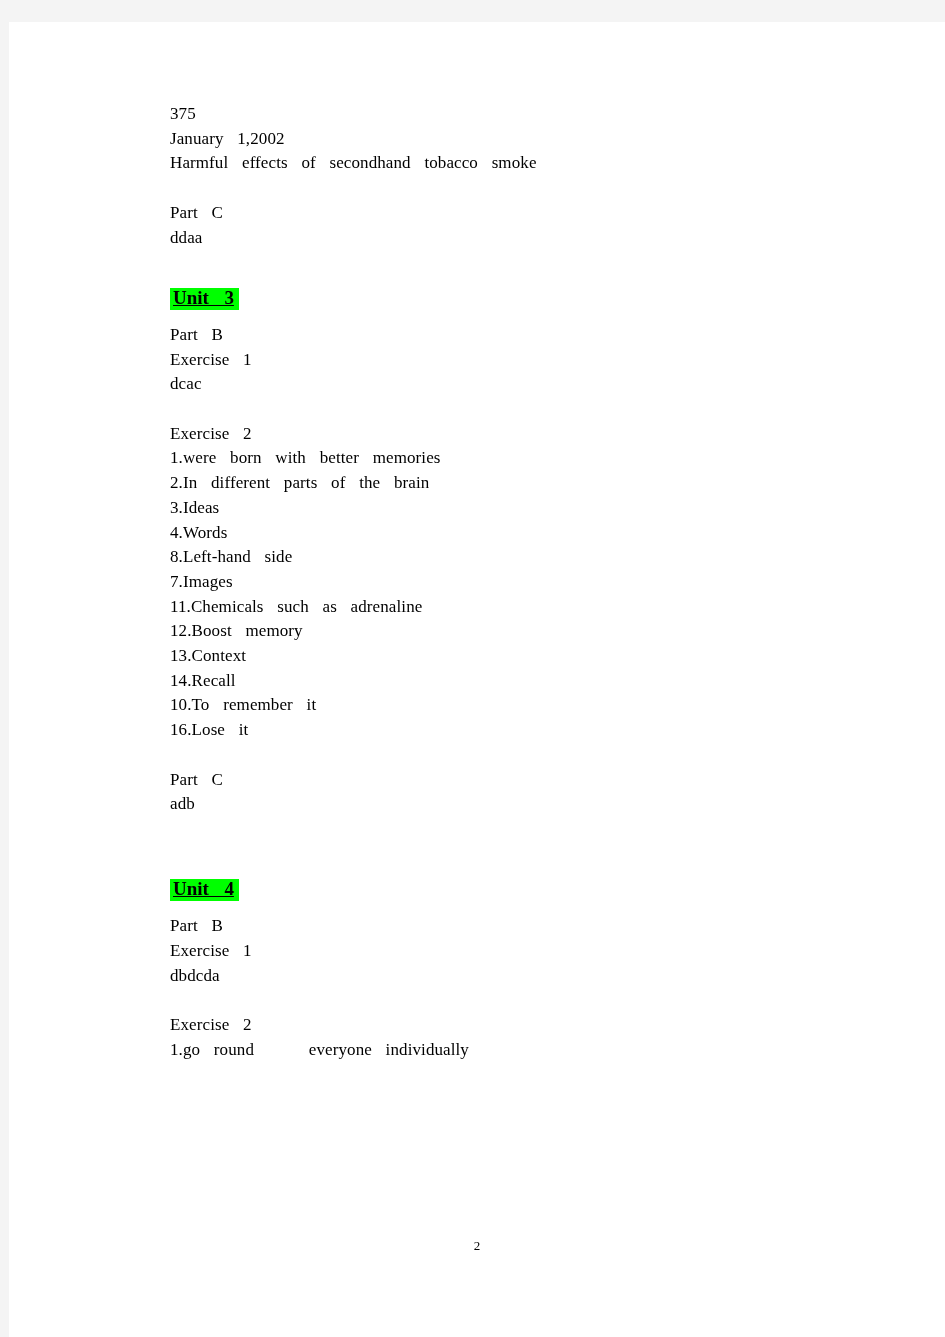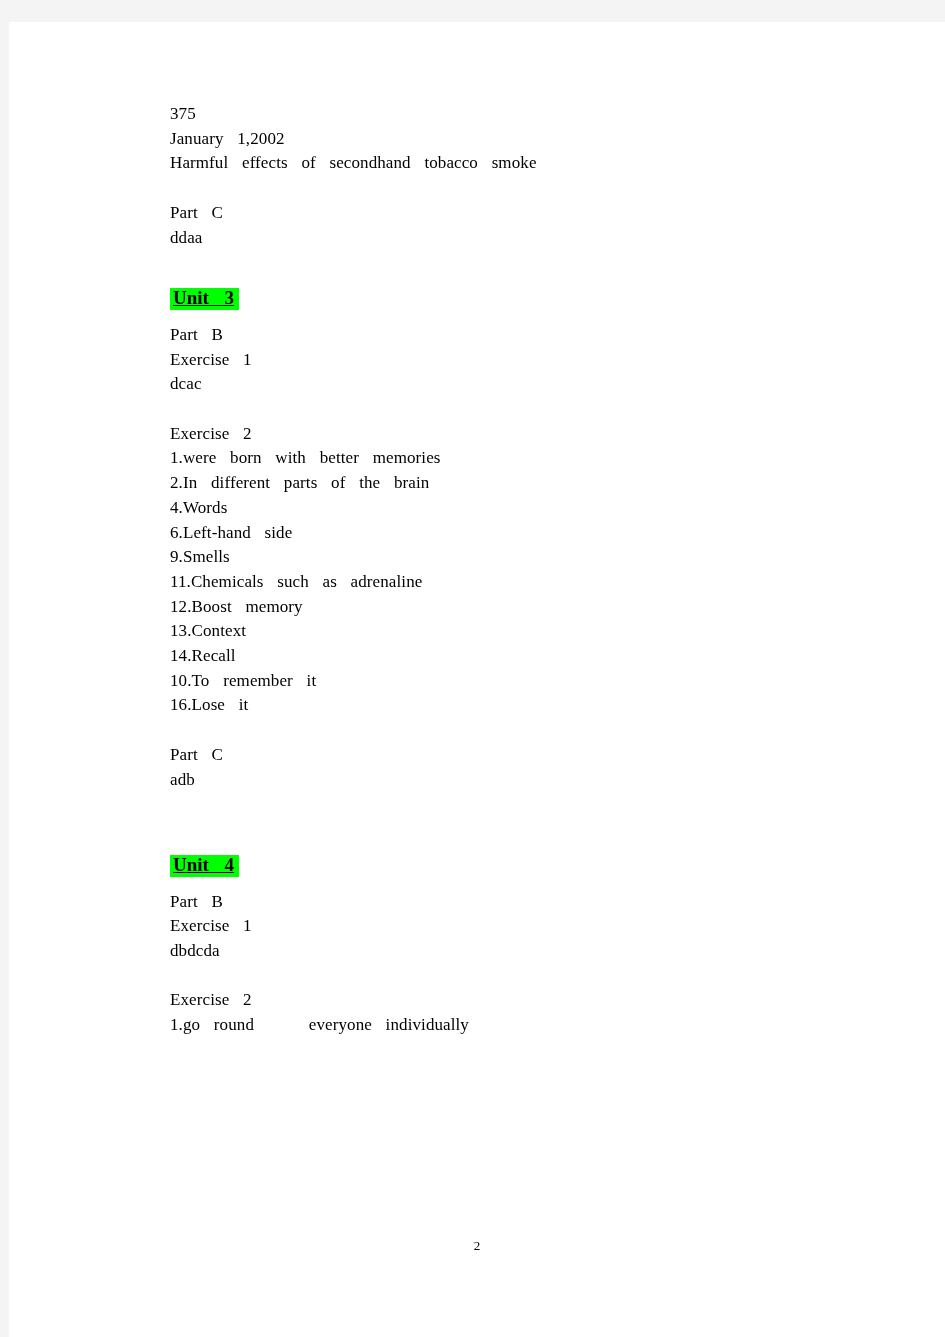--- a/index.html
+++ b/index.html
@@ -107,23 +107,24 @@
       <div class="line">Exercise  1</div>
       <div class="line">dcac</div>
     </div>
 
     <div class="blank"></div>
 
     <div>
       <div class="line">Exercise  2</div>
       <div class="line">1.were  born  with  better  memories</div>
       <div class="line">2.In  different  parts  of  the  brain</div>
+      <div class="line">3.Ideas</div>
       <div class="line">4.Words</div>
-      <div class="line">6.Left-hand  side</div>
-      <div class="line">9.Smells</div>
+      <div class="line">8.Left-hand  side</div>
+      <div class="line">7.Images</div>
       <div class="line">11.Chemicals  such  as  adrenaline</div>
       <div class="line">12.Boost  memory</div>
       <div class="line">13.Context</div>
       <div class="line">14.Recall</div>
       <div class="line">10.To  remember  it</div>
       <div class="line">16.Lose  it</div>
     </div>
 
     <div class="blank"></div>
 

